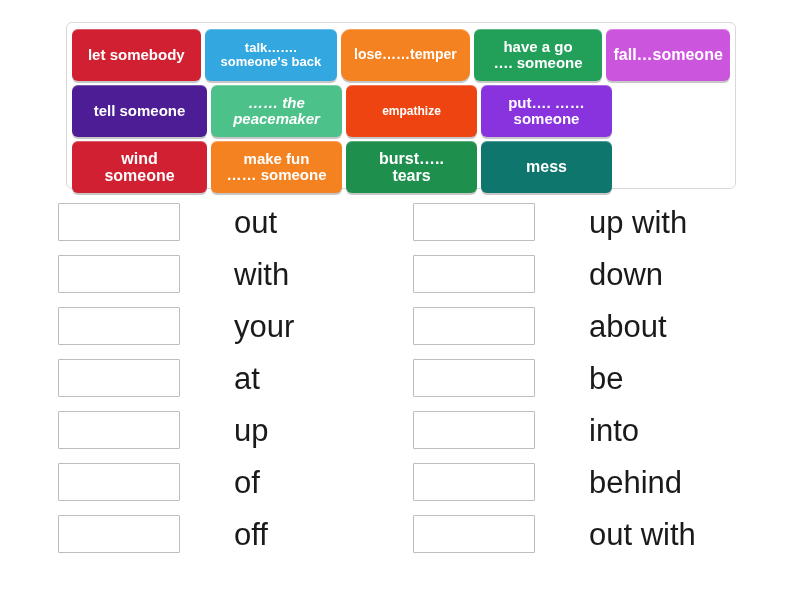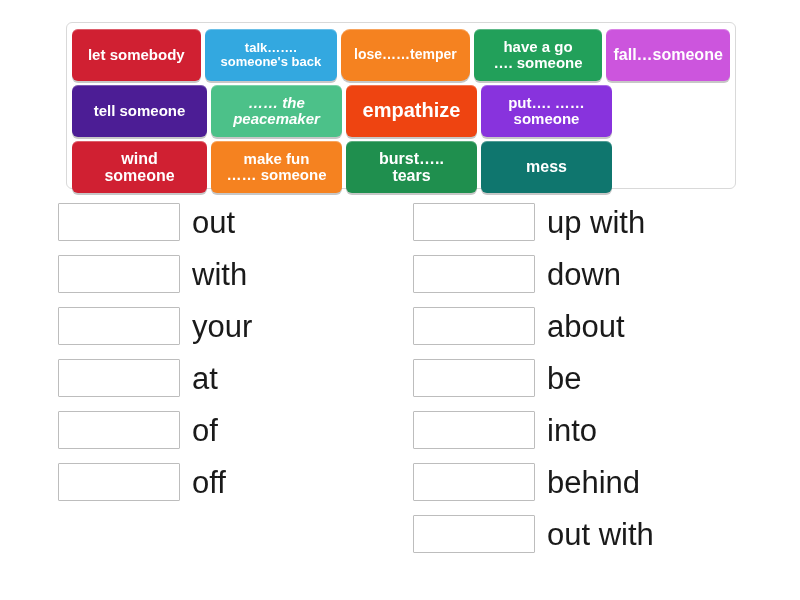--- a/index.html
+++ b/index.html
@@ -73,20 +73,21 @@
     width: 340px;
   }
   .col-left  { left: 58px; }
   .col-right { left: 413px; }
 
   .answer-row {
     display: flex;
     align-items: center;
     height: 52px;
     margin-bottom: 0px;
+    gap: 42px;
   }
   .drop-slot {
     width: 122px;
     height: 38px;
     border: 1px solid #bdbdbd;
     background: #ffffff;
     border-radius: 1px;
     flex: 0 0 auto;
     cursor: pointer;
   }
@@ -122,21 +123,21 @@
       </div>
   </div>
 
   <div class="tile-row">
     <div class="tile tile-w1" title="tell someone" style="background: #4c1d95; font-size: 15px;">
         <span class="tile-text">tell someone</span>
       </div>
     <div class="tile tile-w2" title="…… the peacemaker" style="background: rgb(76, 193, 137); font-size: 15px; font-style: italic;">
         <span class="tile-text">…… the<br>peacemaker</span>
       </div>
-    <div class="tile tile-w3" title="empathize" style="background: rgb(238, 68, 17); font-size: 20px;">
+    <div class="tile tile-w3" title="empathize" style="background: rgb(238, 68, 17); font-size: 12px;">
         <span class="tile-text">empathize</span>
       </div>
     <div class="tile tile-w4" title="put…. …… someone" style="background: rgb(136, 51, 221); font-size: 15px;">
         <span class="tile-text">put…. ……<br>someone</span>
       </div>
   </div>
 
   <div class="tile-row">
     <div class="tile tile-w1" title="wind someone" style="background: rgb(208, 32, 50); font-size: 16px;">
         <span class="tile-text">wind<br>someone</span>
@@ -168,20 +169,24 @@
     <div class="answer-row">
       <div class="drop-slot"></div>
       <div class="answer-label">your</div>
     </div>
     <div class="answer-row">
       <div class="drop-slot"></div>
       <div class="answer-label">at</div>
     </div>
     <div class="answer-row">
       <div class="drop-slot"></div>
+      <div class="answer-label">up</div>
+    </div>
+    <div class="answer-row">
+      <div class="drop-slot"></div>
       <div class="answer-label">of</div>
     </div>
     <div class="answer-row">
       <div class="drop-slot"></div>
       <div class="answer-label">off</div>
     </div>
   </div>
 
   <div class="answer-col col-right">
     <div class="answer-row">

